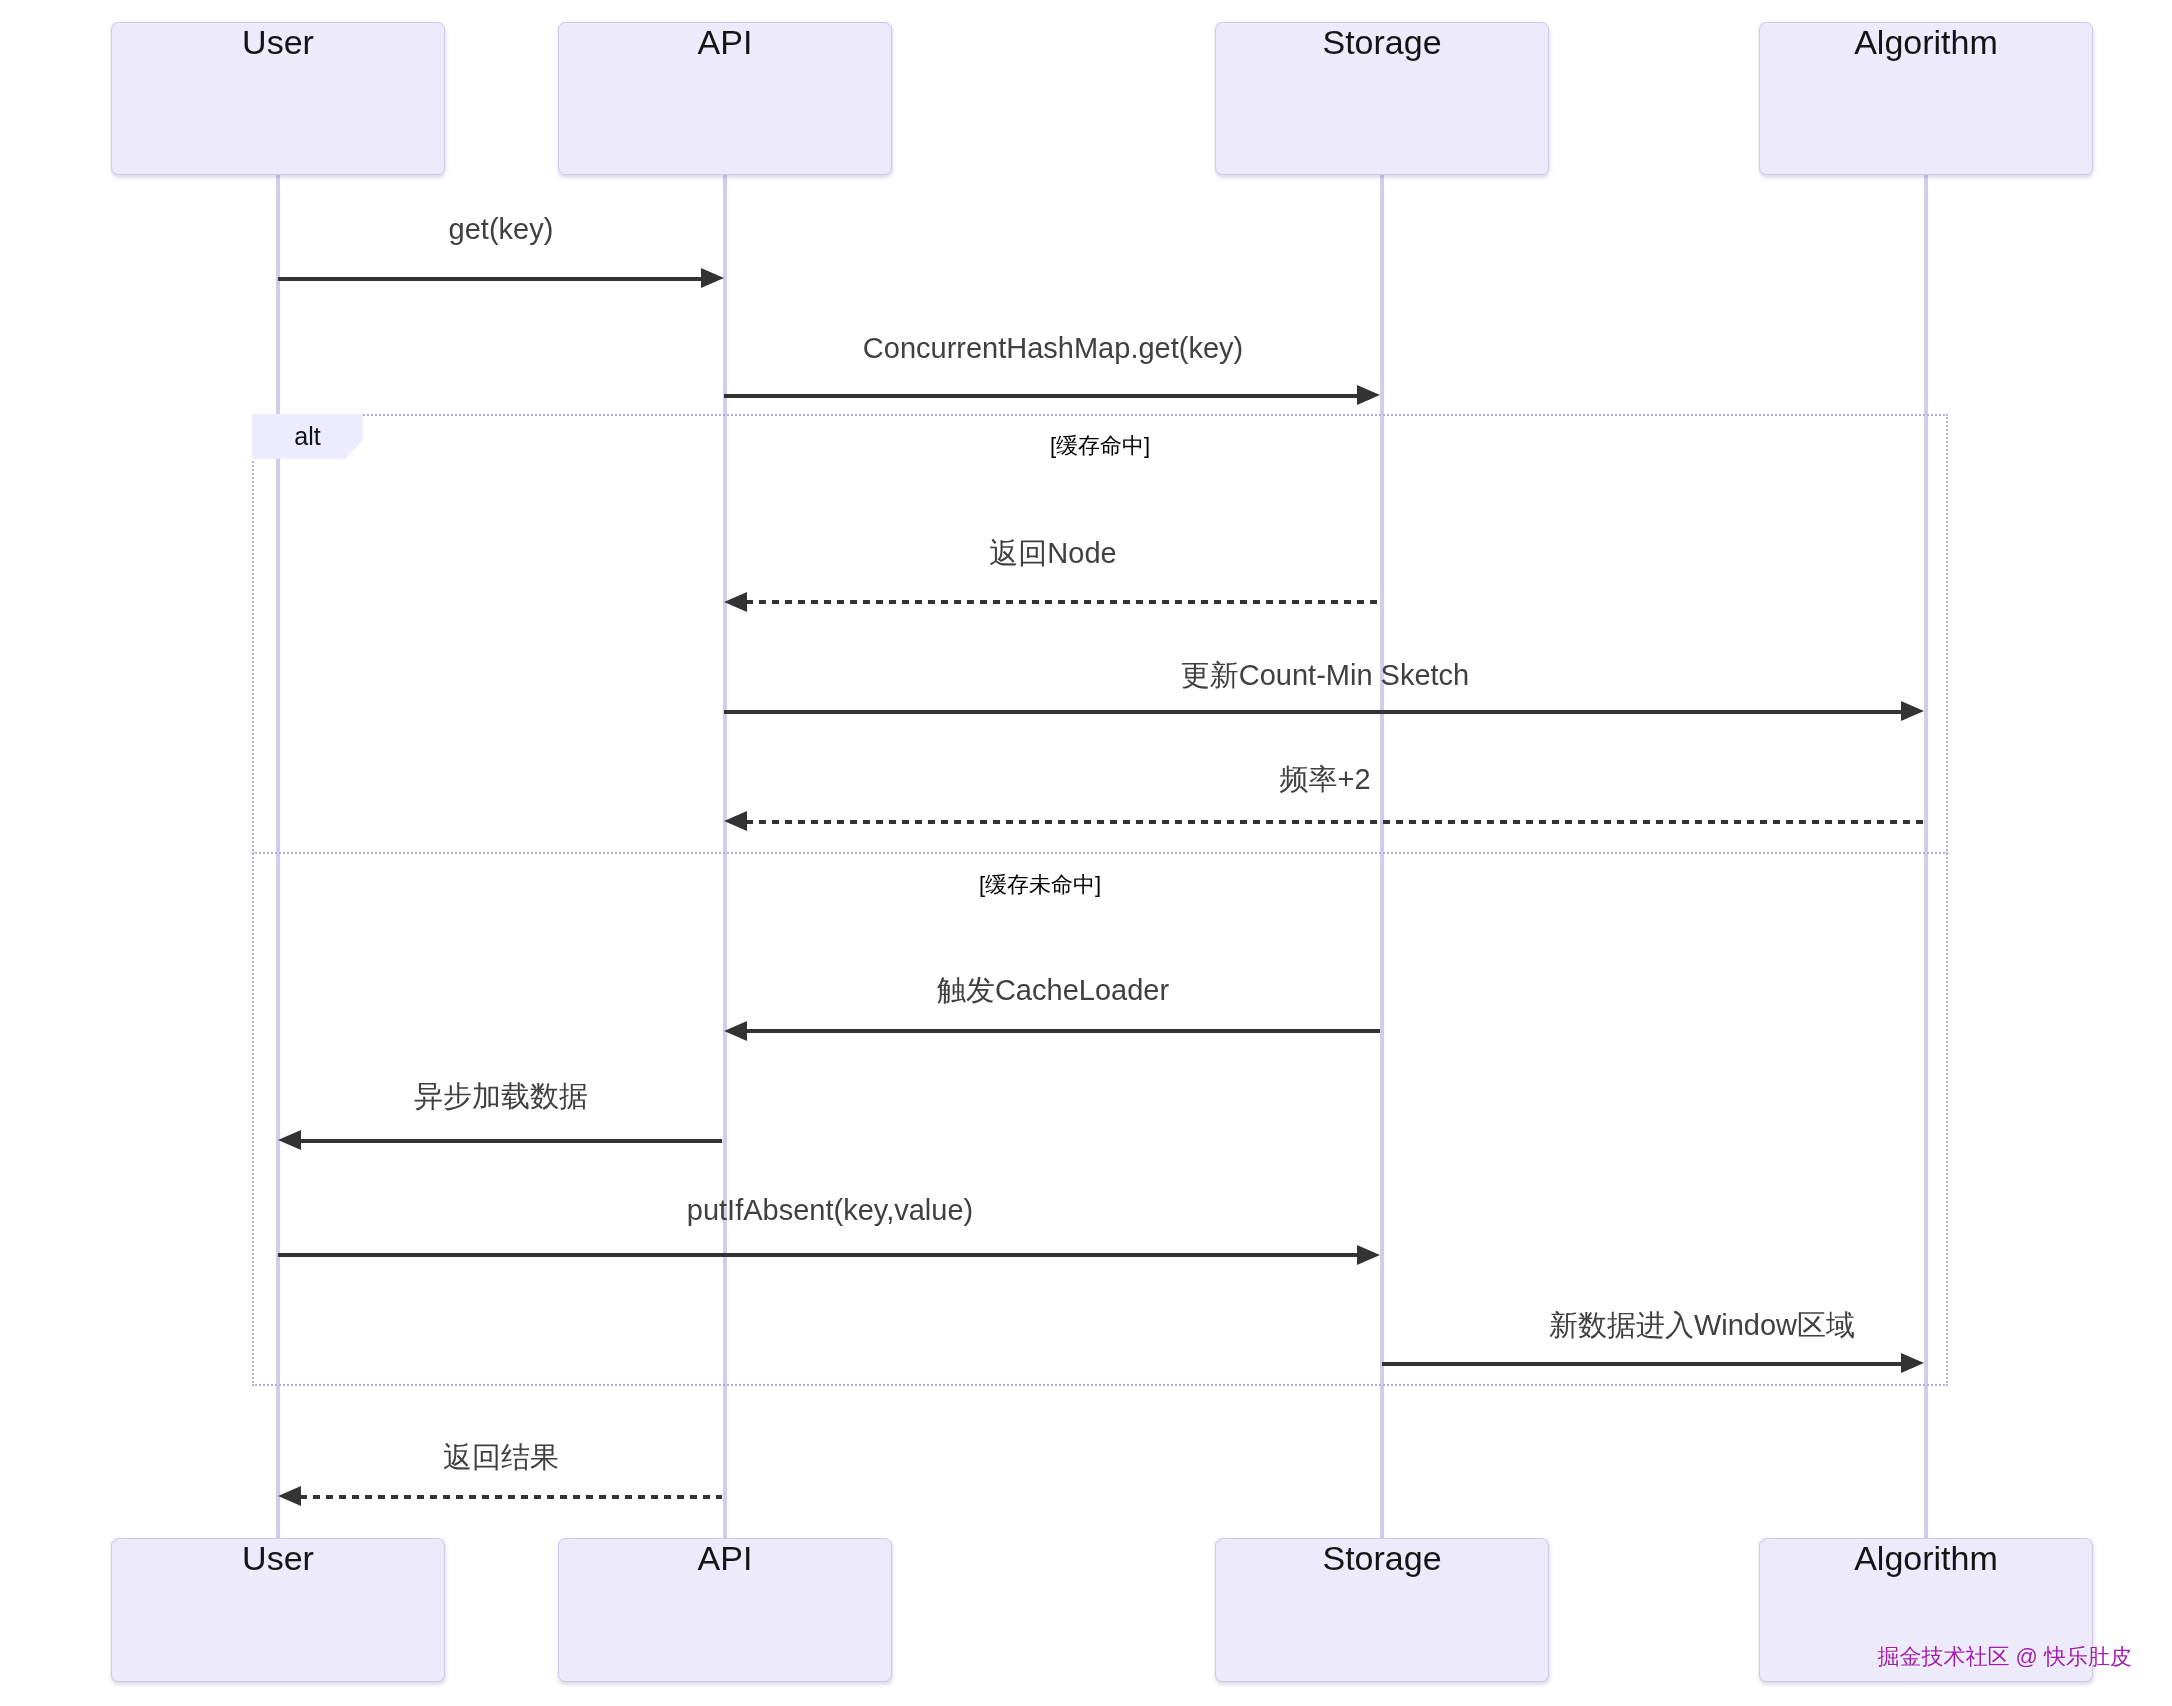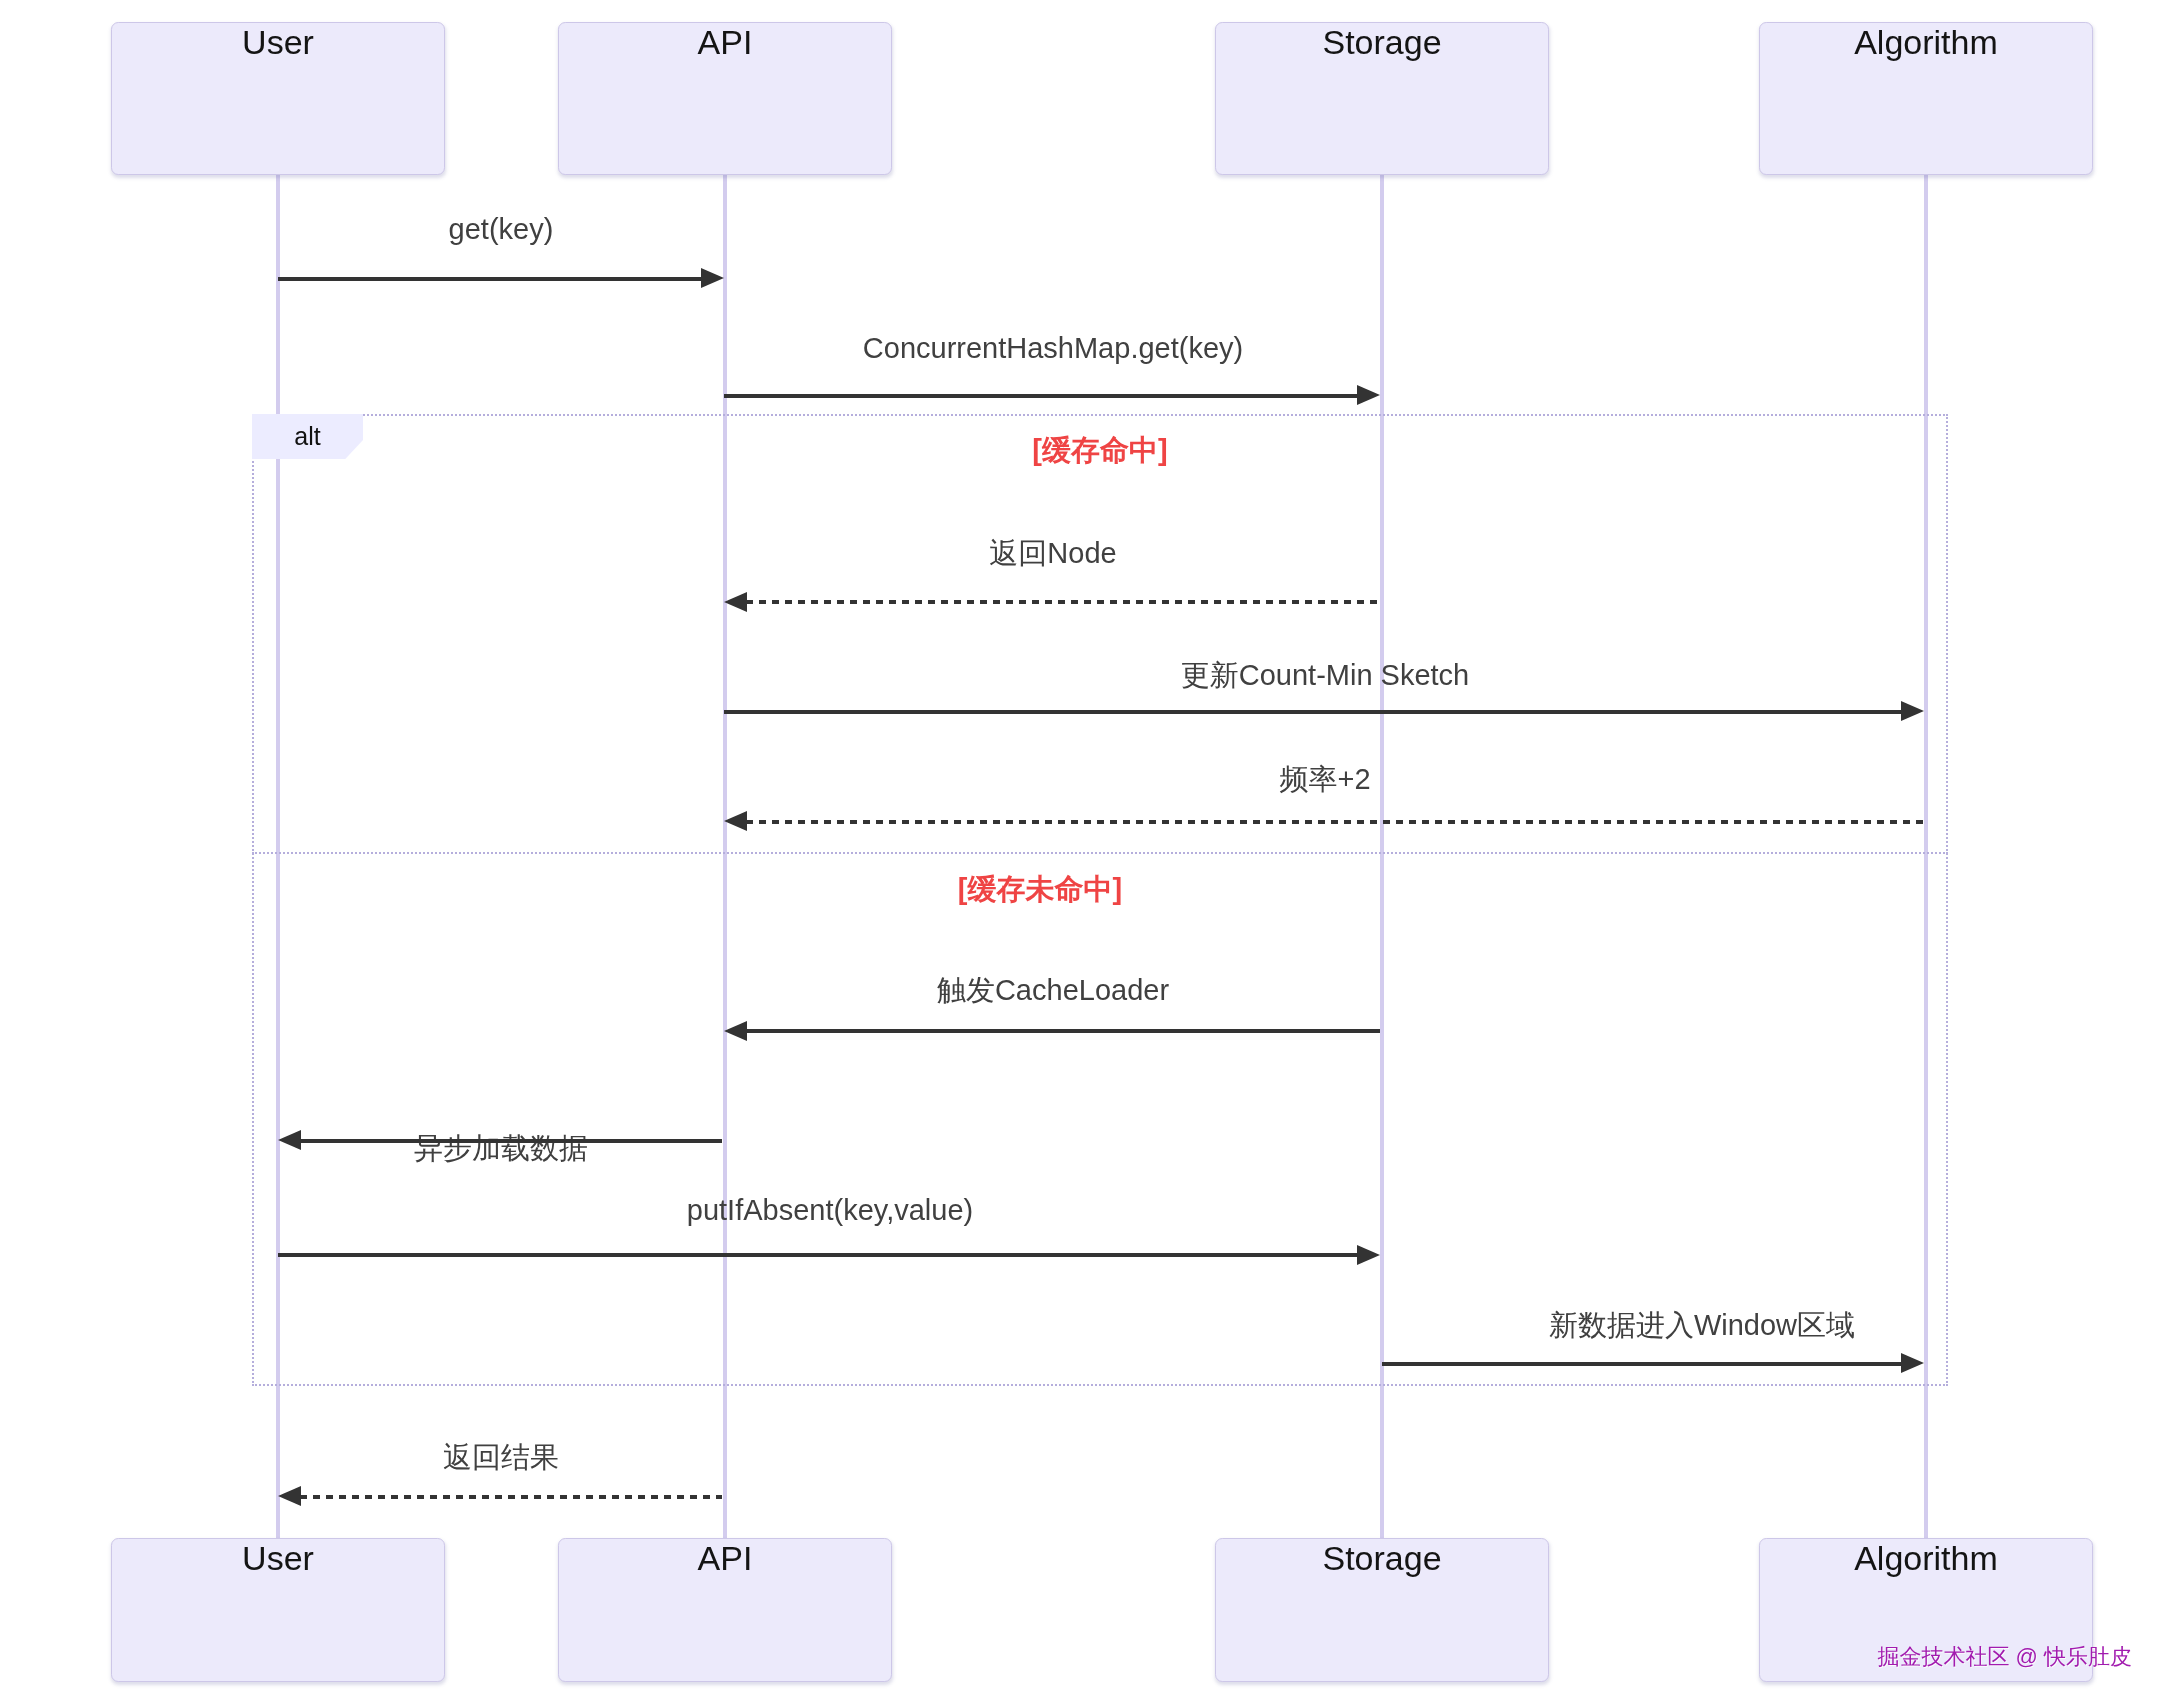--- a/index.html
+++ b/index.html
@@ -34,24 +34,23 @@
   .msg-label{
     position:absolute;
     transform:translateX(-50%);
     font-size:29px;color:#404040;
     white-space:nowrap;
     z-index:4;
   }
   .cond-label{
     position:absolute;
     transform:translateX(-50%);
-    font-size:29px;color:#ef4444;
+    font-size:22px;color:#000000;
     white-space:nowrap;
     z-index:4;
-    font-weight:bold;
   }
   .line{position:absolute;height:3.7px;background:#333333;z-index:4;}
   .line.dashed{
     background:repeating-linear-gradient(90deg,#333333 0 6.6px,transparent 6.6px 13px);
   }
   .head{position:absolute;width:0;height:0;
     border-top:10.3px solid transparent;border-bottom:10.3px solid transparent;z-index:4;}
   .head.r{border-left:23.4px solid #333333;}
   .head.l{border-right:23.4px solid #333333;}
   .alt-frame{
@@ -147,21 +146,21 @@
     <div class="head l" style="left:724px;top:811px"></div>
   </div>
 
   <div>
     <div class="msg-label" style="left:1053px;top:971px">触发CacheLoader</div>
     <div class="line" style="left:746px;top:1029px;width:634px"></div>
     <div class="head l" style="left:724px;top:1021px"></div>
   </div>
 
   <div>
-    <div class="msg-label" style="left:501px;top:1129px">异步加载数据</div>
+    <div class="msg-label" style="left:501px;top:1077px">异步加载数据</div>
     <div class="line" style="left:300px;top:1139px;width:422px"></div>
     <div class="head l" style="left:278px;top:1130px"></div>
   </div>
 
   <div>
     <div class="msg-label" style="left:830px;top:1194px">putIfAbsent(key,value)</div>
     <div class="line" style="left:278px;top:1253px;width:1081px"></div>
     <div class="head r" style="left:1357px;top:1245px"></div>
   </div>
 

